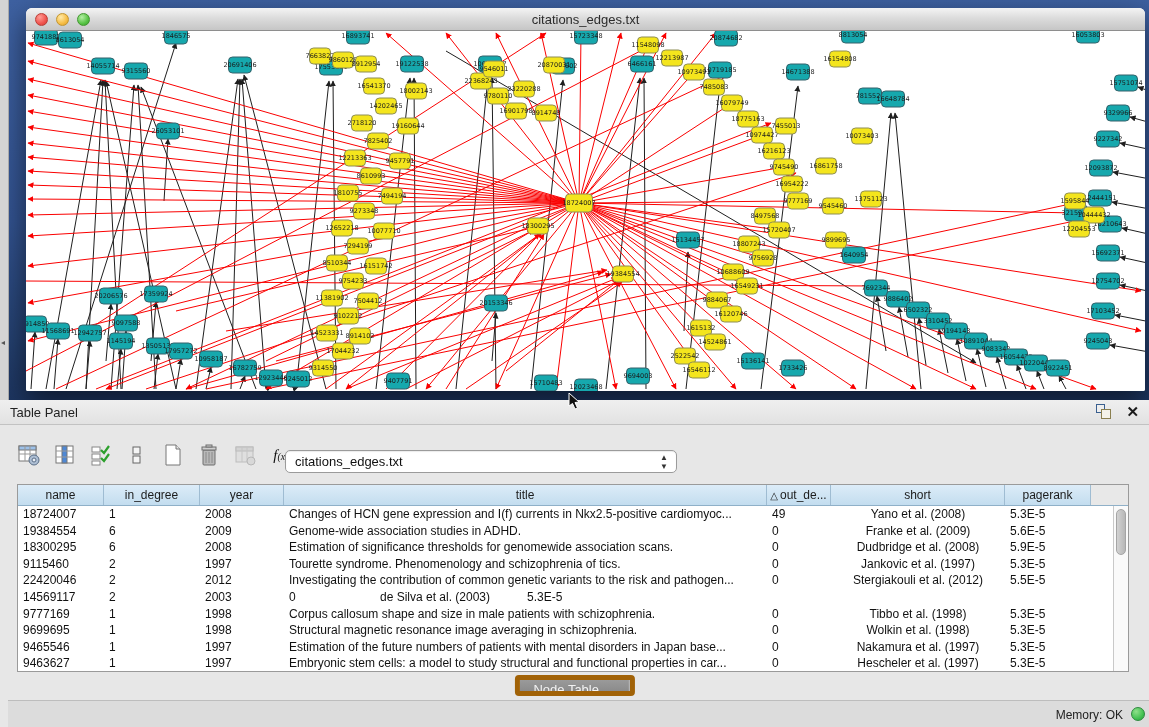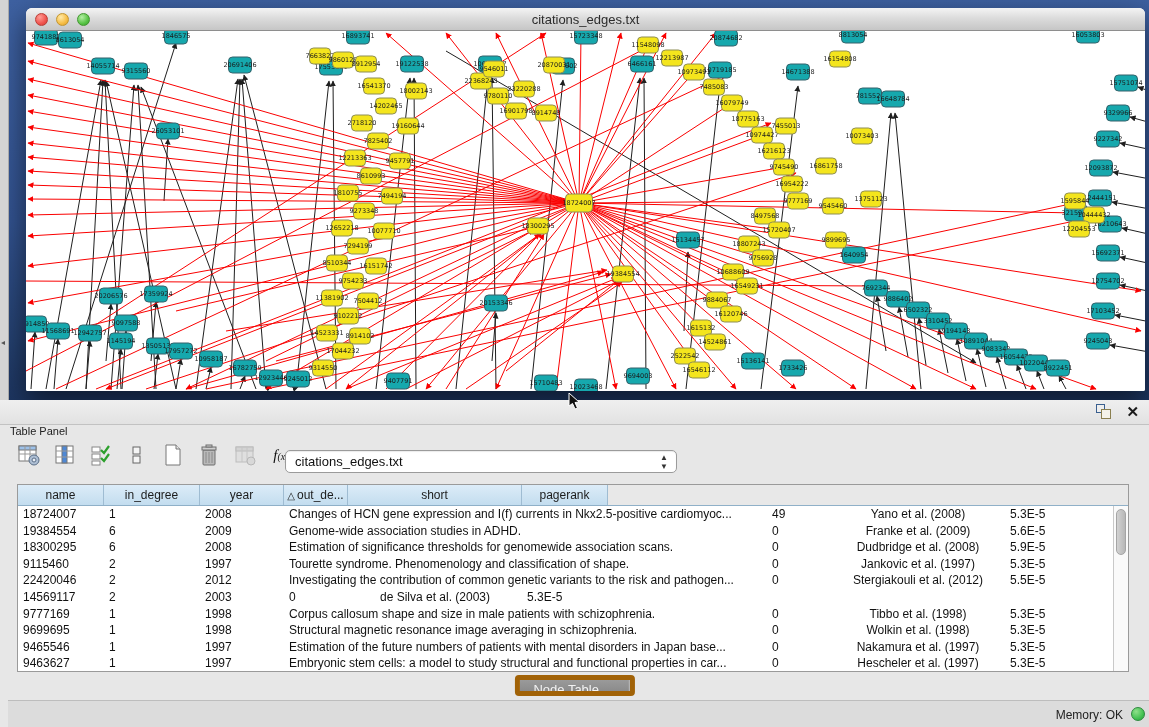--- a/index.html
+++ b/index.html
@@ -24,21 +24,21 @@
   .canvas-wrap { position:relative; width:1119px; height:360px; background:#fff; }
   svg.net { display:block; }
 
   
   .cursor { position:absolute; left:568px; top:393px; z-index:30; }
 
   
   .table-panel { position:absolute; left:0; top:400px; width:1149px; height:327px; background:#e7e7e7; }
   .panel-header { position:absolute; left:0; top:0; width:100%; height:25px; background:linear-gradient(180deg,#efefef,#e2e2e2);
                   border-bottom:1px solid #c2c2c2; }
-  .panel-title { position:absolute; left:10px; top:5px; font-size:11px; color:#222;margin-top:20px; }
+  .panel-title { position:absolute; left:10px; top:5px; font-size:13px; color:#222; }
   .panel-header-icons { position:absolute; right:10px; top:4px; display:flex; gap:14px; align-items:center; }
   .float-icon { width:16px; height:16px; position:relative; }
   .float-icon .sq1 { position:absolute; left:0; top:0; width:9px; height:9px; border:1px solid #3a5f8f; background:#eee; }
   .float-icon .sq2 { position:absolute; left:5px; top:5px; width:10px; height:10px; border:1px solid #8a7f4f; background:#f4f2e8; }
   .close-x { font-size:15px; font-weight:bold; color:#1a1a1a; line-height:16px; }
 
   .toolbar { position:absolute; left:16px; top:38px; height:34px; display:flex; align-items:center; gap:10px; }
   .tb-icon { width:26px; height:26px; display:flex; align-items:center; justify-content:center; }
   .fx { font-size:15px; color:#111; font-family:"Liberation Serif", serif; font-style:italic; }
   .fx small { font-size:10px; }
@@ -869,20 +869,21 @@
   <div class="combo">
     <span>citations_edges.txt</span>
     <span class="arrows">▲<br>▼</span>
   </div>
 
   <div class="tablebox">
     <div class="thead" id="thead">
         <div class="th" style="width: 86px;">name</div>
         <div class="th" style="width: 96px;">in_degree</div>
         <div class="th" style="width: 84px;">year</div>
+        <div class="th" style="width: 483px;">title</div>
         <div class="th" style="width: 64px;"><span class="sort">△</span>out_de...</div>
         <div class="th" style="width: 174px; text-align: center;">short</div>
         <div class="th" style="width: 86px;">pagerank</div>
       </div>
     <div class="tbody" id="tbody">
         <div class="tr">
           <div class="td" style="width: 86px;">18724007</div>
           <div class="td" style="width: 96px;">1</div>
           <div class="td" style="width: 84px;">2008</div>
           <div class="td" style="width: 483px;">Changes of HCN gene expression and I(f) currents in Nkx2.5-positive cardiomyoc...</div>
@@ -905,21 +906,21 @@
           <div class="td" style="width: 84px;">2008</div>
           <div class="td" style="width: 483px;">Estimation of significance thresholds for genomewide association scans.</div>
           <div class="td" style="width: 64px;">0</div>
           <div class="td center" style="width: 174px;">Dudbridge et al. (2008)</div>
           <div class="td" style="width: 86px;">5.9E-5</div>
         </div>
         <div class="tr">
           <div class="td" style="width: 86px;">9115460</div>
           <div class="td" style="width: 96px;">2</div>
           <div class="td" style="width: 84px;">1997</div>
-          <div class="td" style="width: 483px;">Tourette syndrome. Phenomenology and classification of shape.</div>
+          <div class="td" style="width: 483px;">Tourette syndrome. Phenomenology and schizophrenia of tics.</div>
           <div class="td" style="width: 64px;">0</div>
           <div class="td center" style="width: 174px;">Jankovic et al. (1997)</div>
           <div class="td" style="width: 86px;">5.3E-5</div>
         </div>
         <div class="tr">
           <div class="td" style="width: 86px;">22420046</div>
           <div class="td" style="width: 96px;">2</div>
           <div class="td" style="width: 84px;">2012</div>
           <div class="td" style="width: 483px;">Investigating the contribution of common genetic variants to the risk and pathogen...</div>
           <div class="td" style="width: 64px;">0</div>

